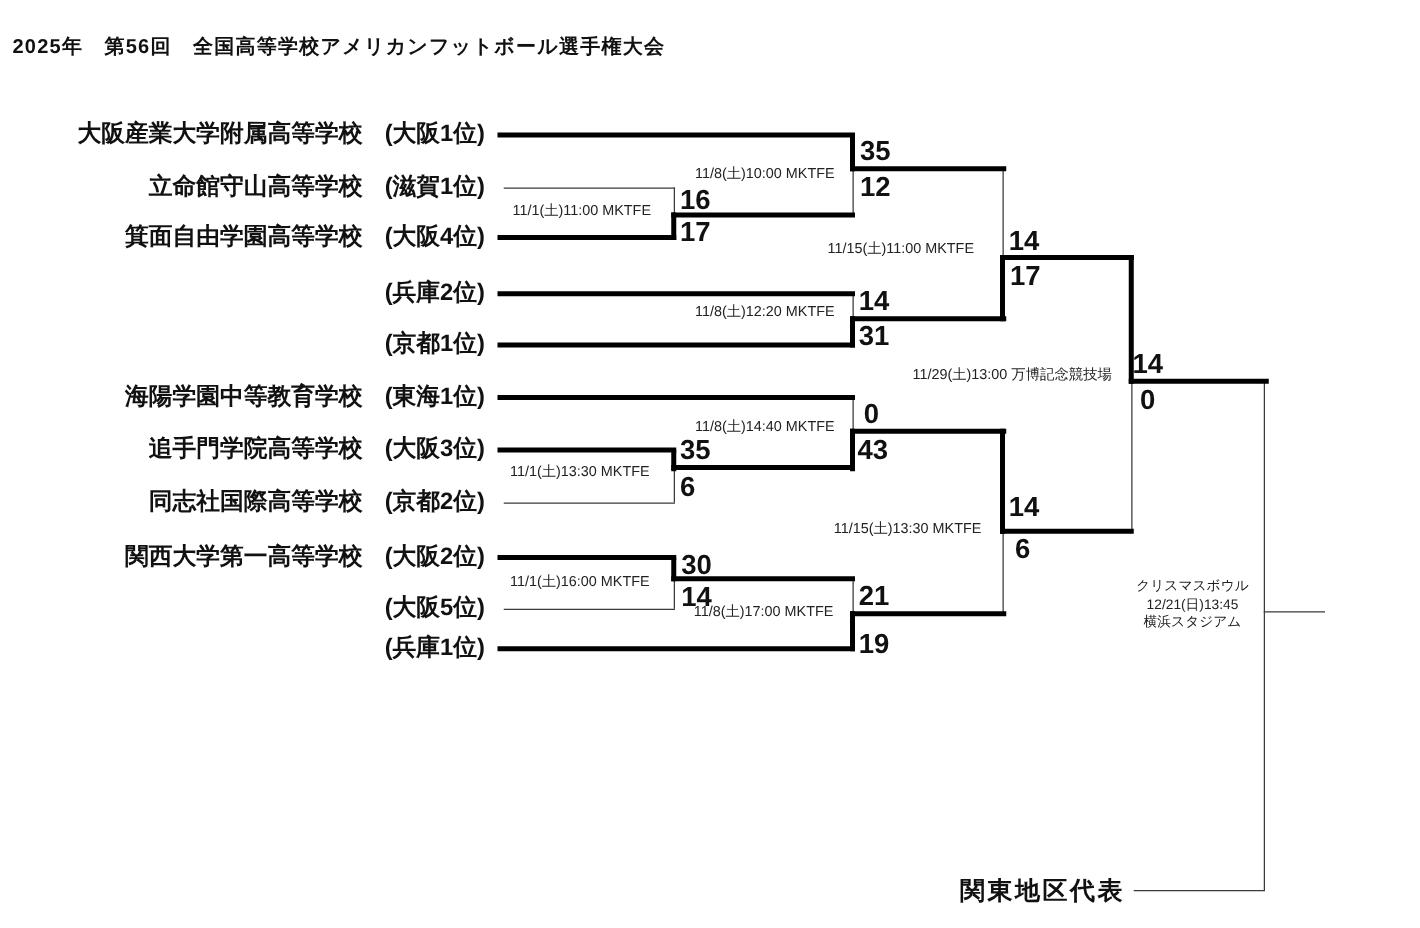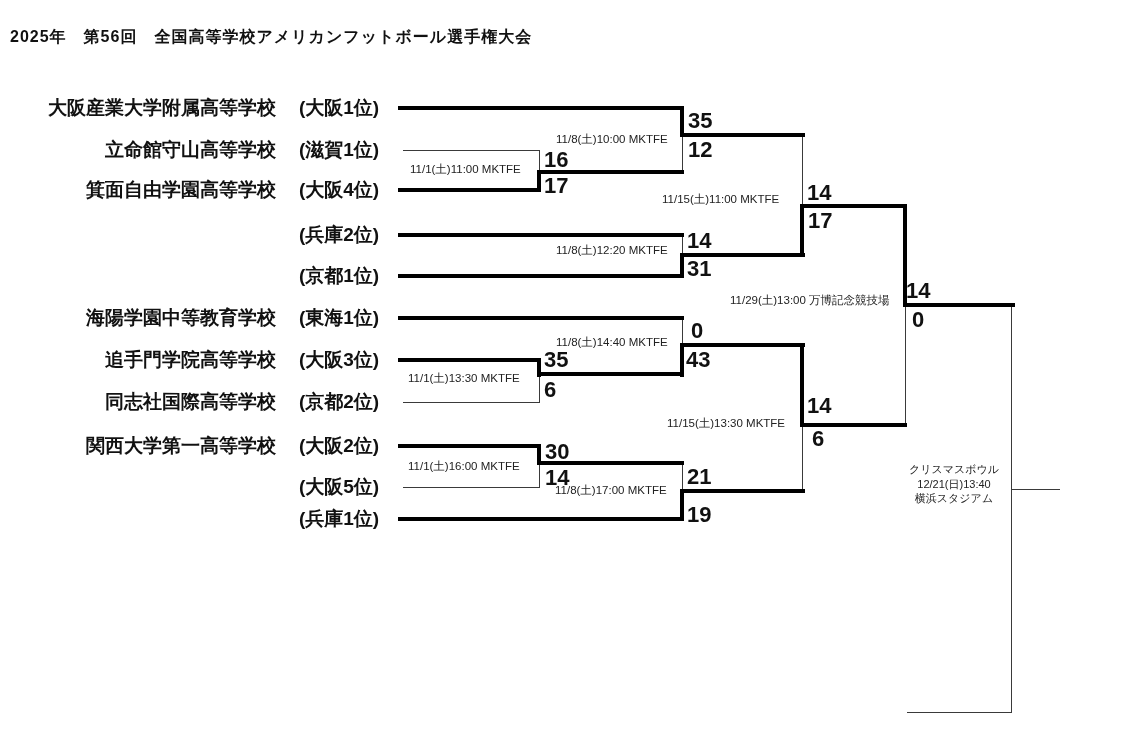--- a/index.html
+++ b/index.html
@@ -4,21 +4,21 @@
 <style>
   html,body{margin:0;padding:0;background:#fff;}
   #stage{position:relative;width:1136px;height:742px;background:#ffffff;overflow:hidden;
          font-family:"Liberation Sans","DejaVu Sans",sans-serif;color:#111;}
   .seg{position:absolute;background:#000;}
   .seg.thin{background:#3a3a3a;}
   #title{position:absolute;left:10px;top:27px;font-size:16px;font-weight:bold;letter-spacing:1px;white-space:nowrap;}
   .team-row{position:absolute;left:0;width:388px;height:26px;line-height:26px;display:flex;
             justify-content:flex-end;align-items:center;font-size:19px;font-weight:bold;white-space:nowrap;}
   .team-name{text-align:right;}
-  .team-seed{width:98px;margin-left:14px;text-align:center;flex:0 0 auto;}
+  .team-seed{width:98px;text-align:right;flex:0 0 auto;}
   .score{position:absolute;font-size:22px;font-weight:bold;line-height:22px;white-space:nowrap;}
   .mdate{position:absolute;font-size:11.5px;line-height:13px;white-space:nowrap;color:#222;}
   #bowl{position:absolute;left:901px;top:462px;width:106px;text-align:center;
         font-size:11px;line-height:14.5px;color:#222;}
   #kanto{position:absolute;left:768px;top:699px;font-size:20px;font-weight:bold;letter-spacing:2px;white-space:nowrap;}
 </style>
 </head>
 <body>
 
 <div id="stage">
@@ -140,18 +140,19 @@
   <div class="score" style="left:545px;top:467px">14</div>
   <div class="score" style="left:687px;top:466px">21</div>
   <div class="score" style="left:687px;top:504px">19</div>
   <div class="score" style="left:807px;top:395px">14</div>
   <div class="score" style="left:812px;top:428px">6</div>
   <div class="score" style="left:906px;top:280px">14</div>
   <div class="score" style="left:912px;top:309px">0</div>
 
   <div id="bowl">
     <div>クリスマスボウル</div>
-    <div>12/21(日)13:40</div>
+    <div>12/21(日)13:45</div>
     <div>横浜スタジアム</div>
   </div>
 
+  <div id="kanto">関東地区代表</div>
 
 </div>
 
 </body></html>

